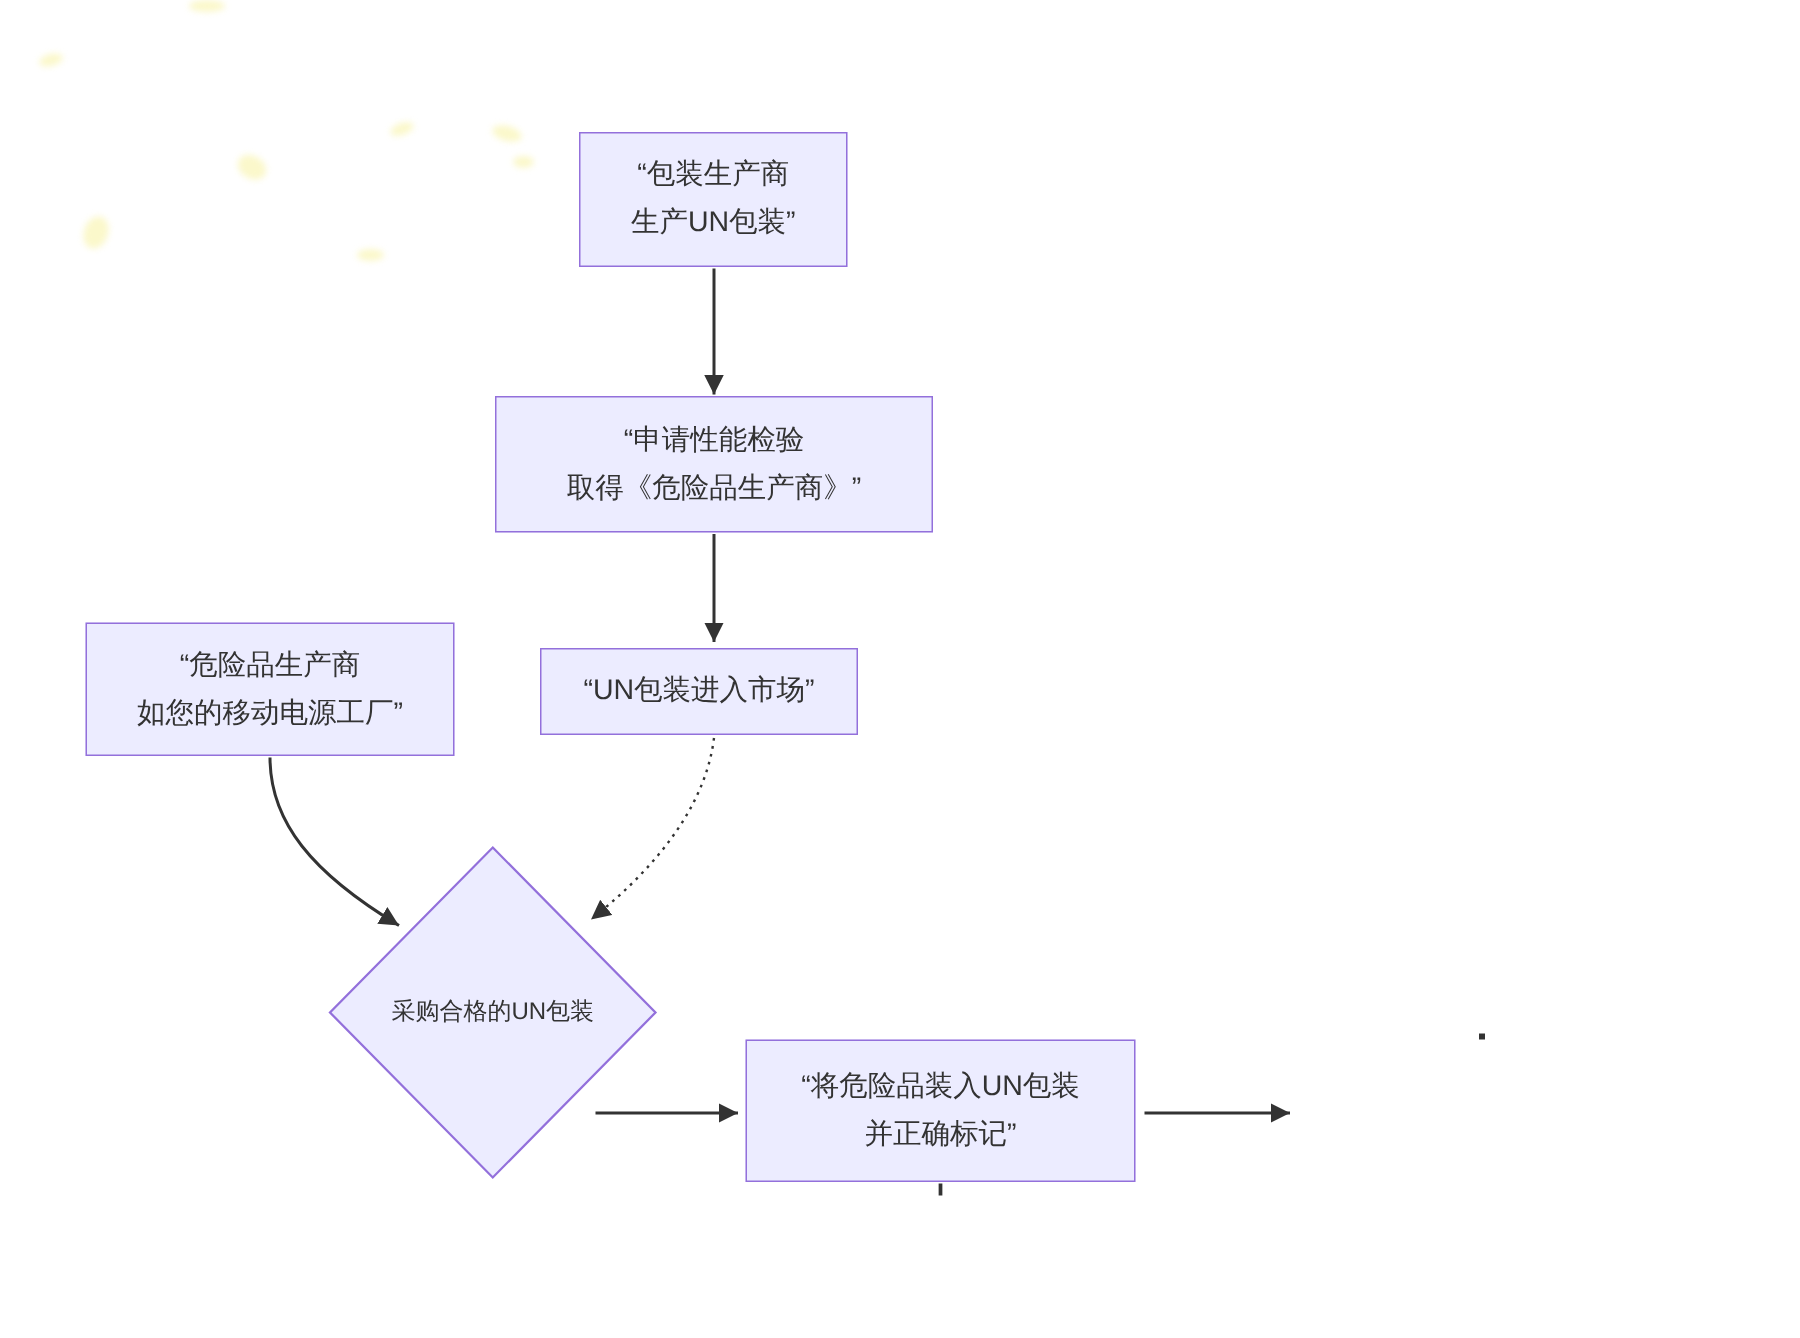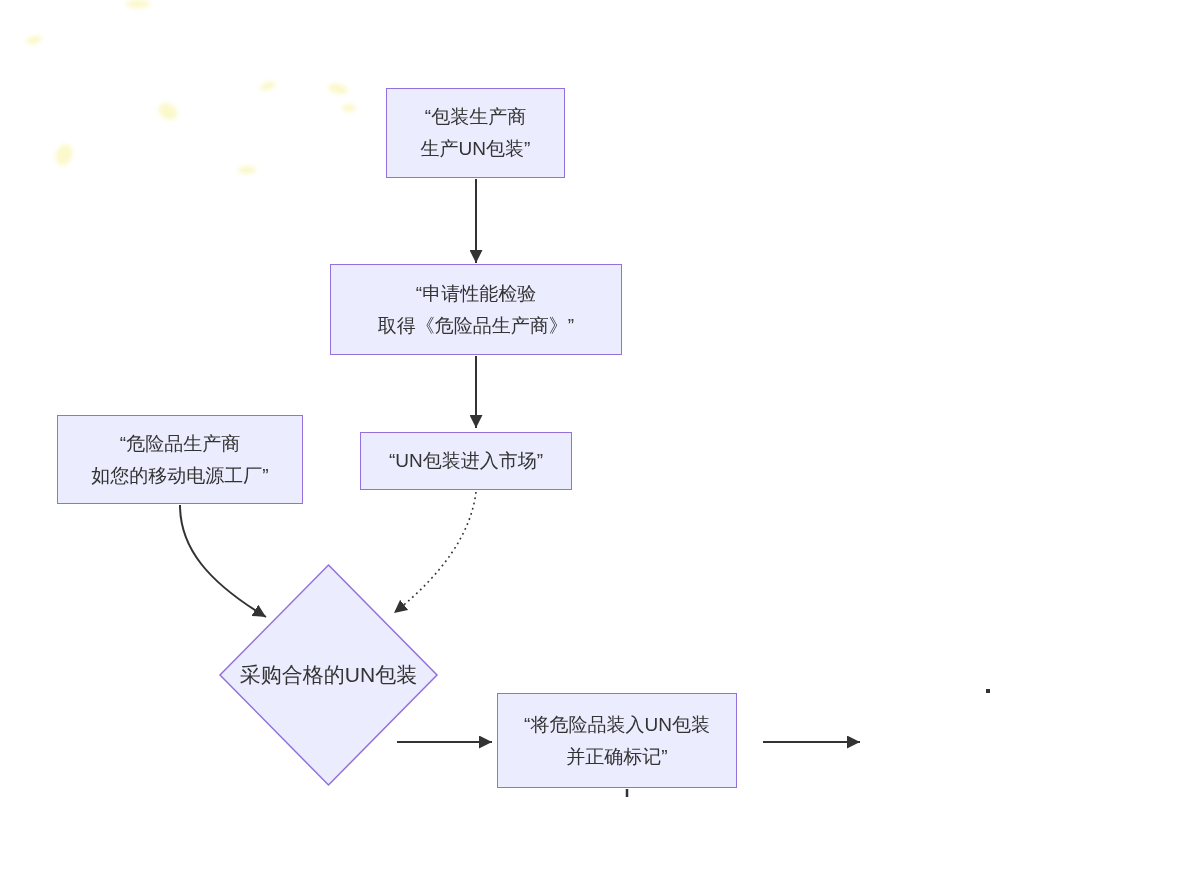--- a/index.html
+++ b/index.html
@@ -31,21 +31,21 @@
     line-height: 32px;
     display: flex;
     align-items: center;
     justify-content: center;
     text-align: center;
     white-space: pre-line;
   }
   .diamond-label {
     position: absolute;
     color: #333333;
-    font-size: 21px;
+    font-size: 16px;
     line-height: 32px;
     display: flex;
     align-items: center;
     justify-content: center;
     text-align: center;
     white-space: nowrap;
     background: transparent;
     border: none;
   }
   
@@ -111,17 +111,17 @@
   <div class="node" style="left:330px; top:264px; width:292px; height:91px;">“申请性能检验
 取得《危险品生产商》”</div>
 
   <div class="node" style="left:360px; top:432px; width:212px; height:58px;">“UN包装进入市场”</div>
 
   <div class="node" style="left:57px; top:415px; width:246px; height:89px;">“危险品生产商
 如您的移动电源工厂”</div>
 
   <div class="diamond-label" style="left:220px; top:565px; width:217px; height:220px;">采购合格的UN包装</div>
 
-  <div class="node" style="left:497px; top:693px; width:240px; height:95px;">“将危险品装入UN包装
+  <div class="node" style="left:497px; top:693px; width:260px; height:95px;">“将危险品装入UN包装
 并正确标记”</div>
 
 
 </div>
 
 </body></html>

